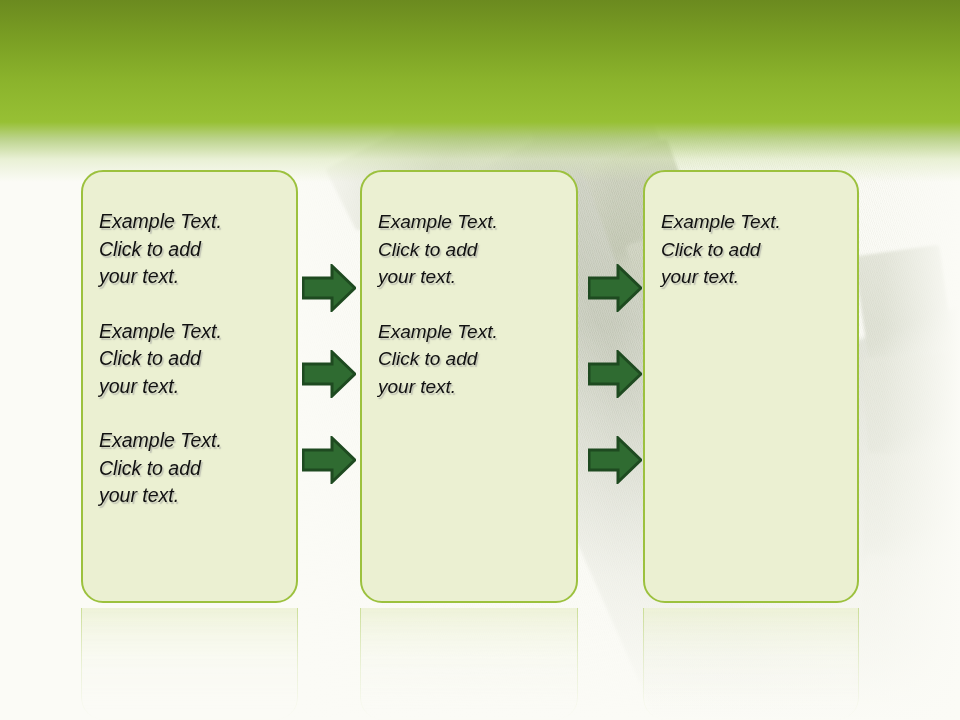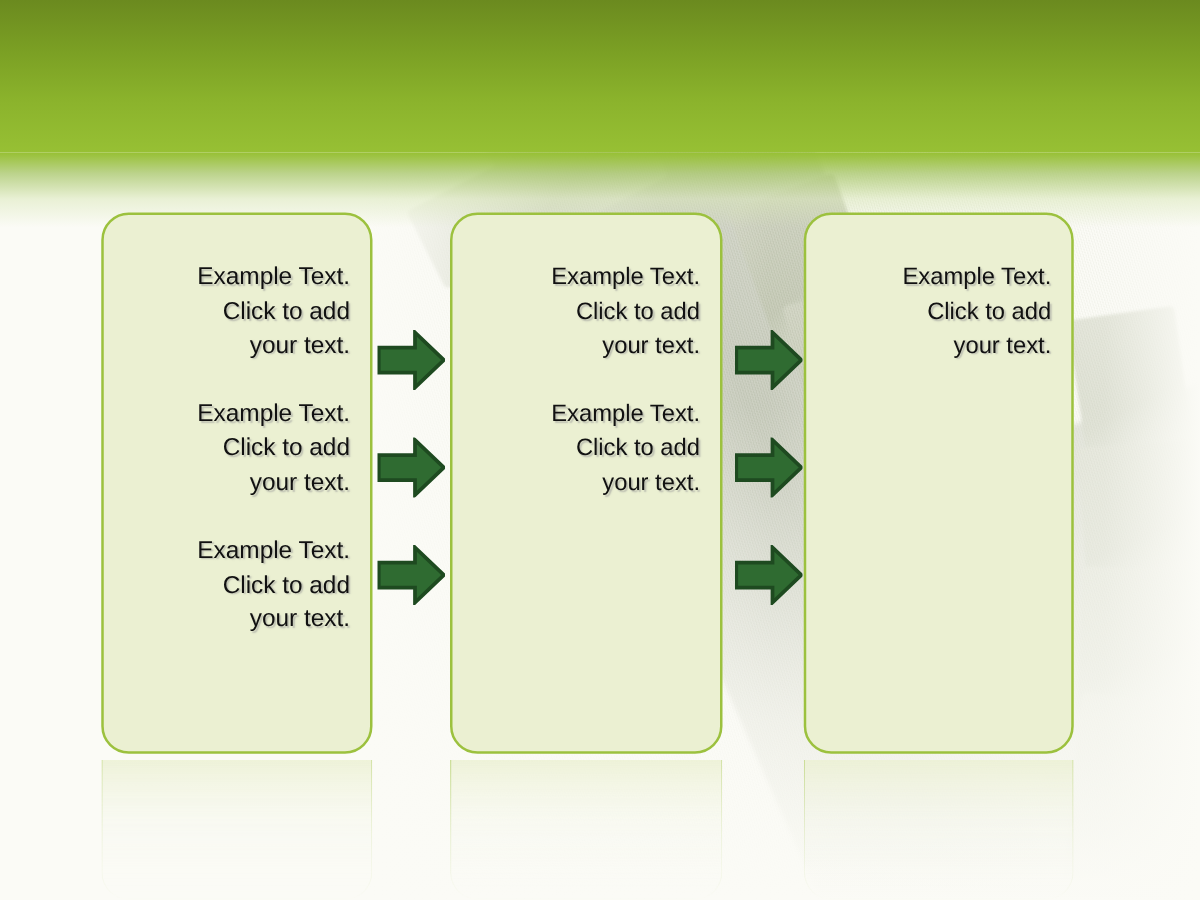--- a/index.html
+++ b/index.html
@@ -115,21 +115,22 @@
     border: 2.5px solid #9cc13e;
     border-radius: 22px;
     box-sizing: border-box;
     padding: 36px 16px 0 16px;
   }
   .pbox.b1 { left: 81px;  width: 217px; }
   .pbox.b2 { left: 360px; width: 218px; }
   .pbox.b3 { left: 643px; width: 216px; }
 
   .ptext {
-    text-align: right;
+    text-align: left;
+    font-style: italic;
     font-size: 19.5px;
     line-height: 27.5px;
     color: #111111;
     text-shadow: 1.5px 1.5px 1.2px rgba(150,150,150,.55);
     margin: 0 0 27px 0;
   }
   .pbox.b2 .ptext { font-size: 19px; }
   .pbox.b3 .ptext { font-size: 19px; }
 
   

